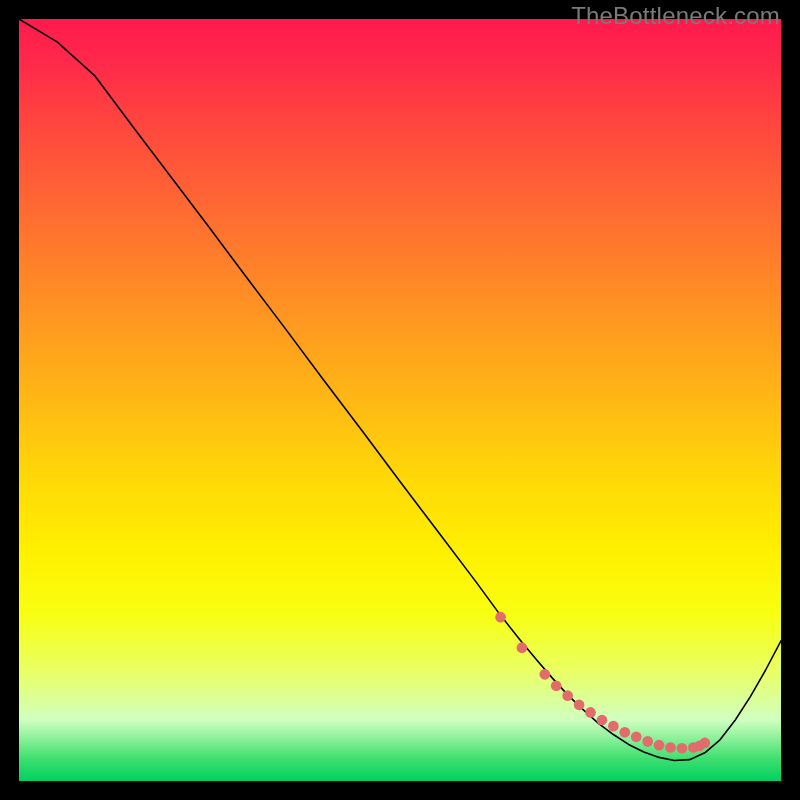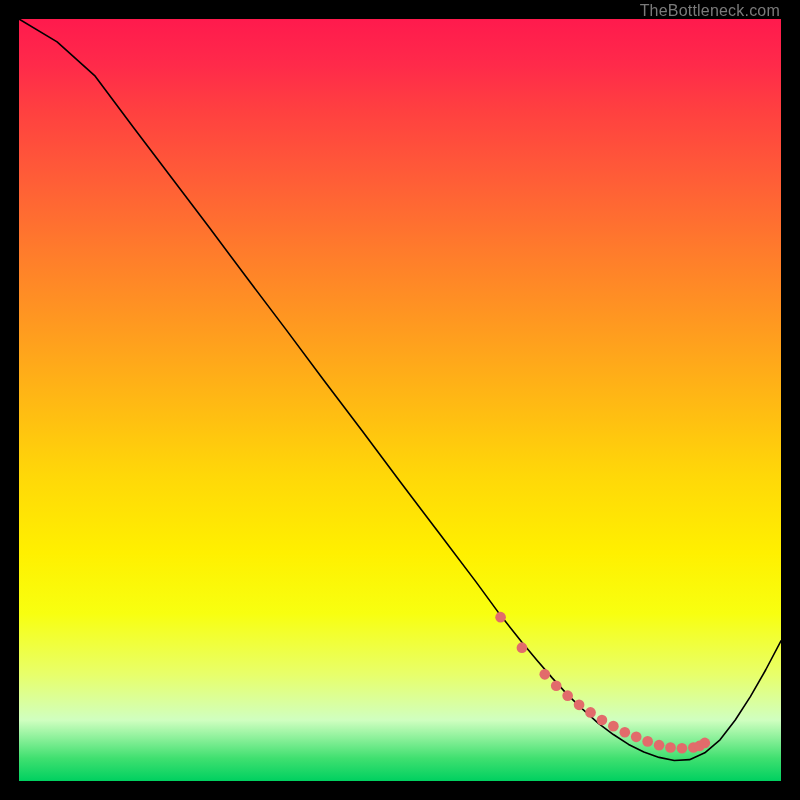--- a/index.html
+++ b/index.html
@@ -31,21 +31,21 @@
       #e8ff6a 86%,
       #d0ffc0 92%,
       #40e070 97%,
       #00d060 100%);
   }
   .watermark {
     position: absolute;
     right: 20px;
     top: 2px;
     font-family: Arial, Helvetica, sans-serif;
-    font-size: 16px;
+    font-size: 24px;
     font-weight: 400;
     color: #7a7a7a;
     letter-spacing: 0.2px;
   }
   svg.plot-lines {
     position: absolute;
     left: 0;
     top: 0;
     width: 762px;
     height: 762px;

